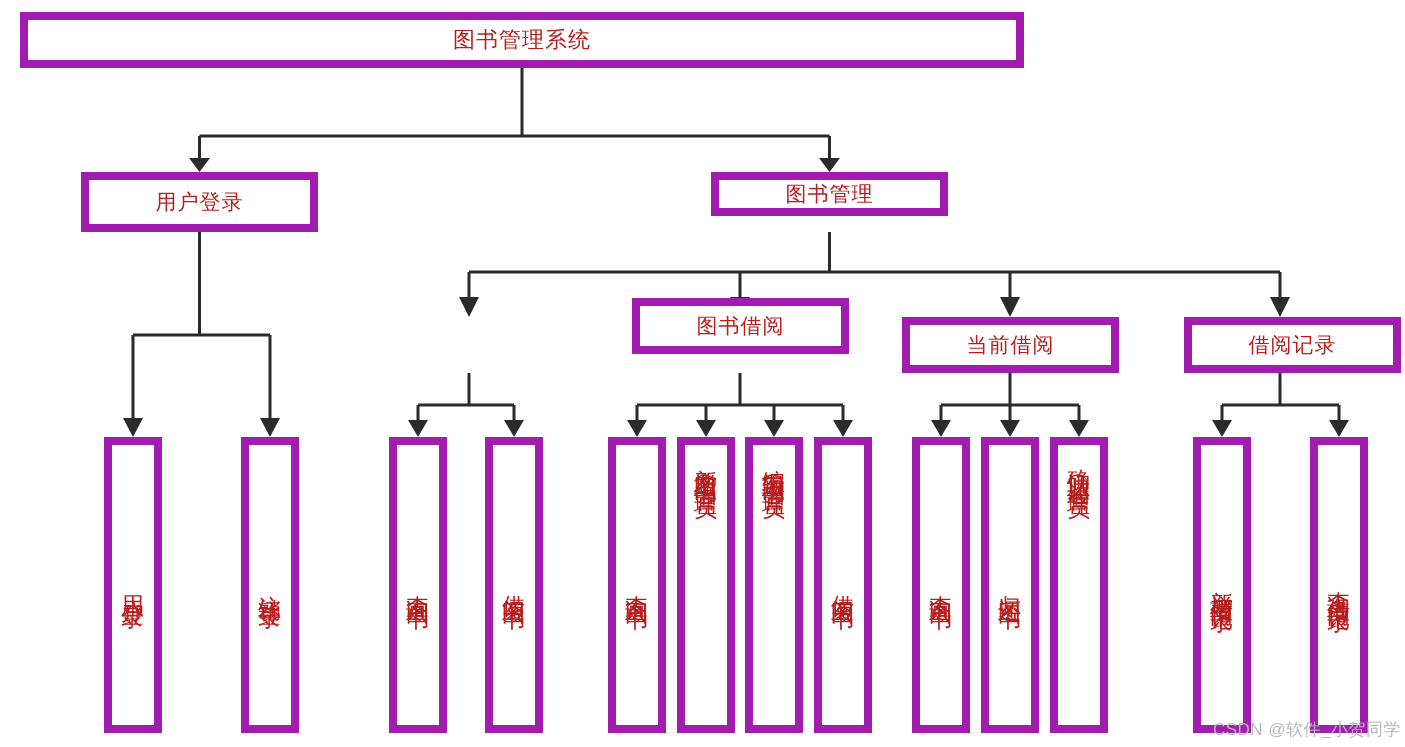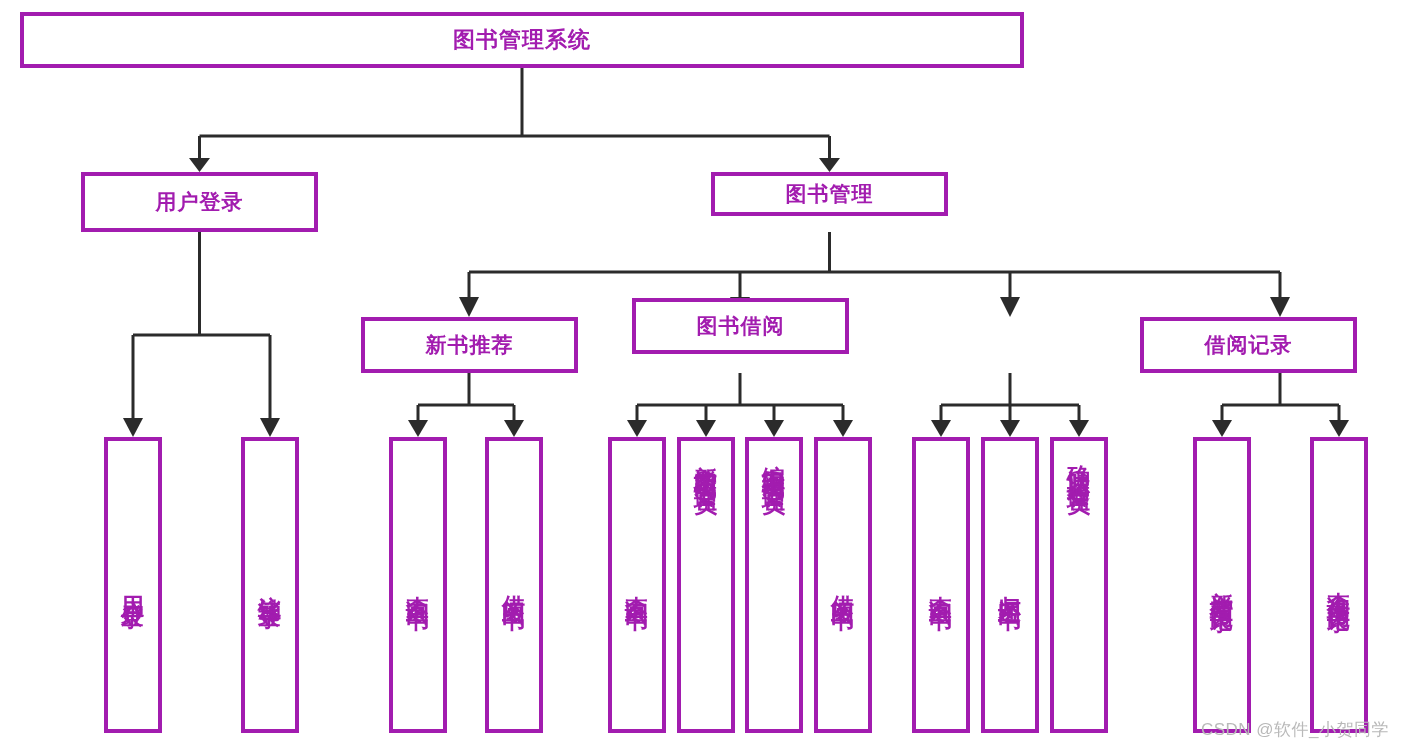--- a/index.html
+++ b/index.html
@@ -8,27 +8,26 @@
     background:#ffffff;
     font-family:"Liberation Sans","DejaVu Sans",sans-serif;
     position:relative;
     overflow:hidden;
   }
   #canvas{position:absolute;left:0;top:0;width:1405px;height:747px;}
   svg.lines{position:absolute;left:0;top:0;width:1405px;height:747px;pointer-events:none;}
   .node{
     position:absolute;
     box-sizing:border-box;
-    border:4px solid #a21caf;
+    border:8px solid #a21caf;
     background:#ffffff;
     display:flex;
     align-items:center;
     justify-content:center;
-    color:#a21caf;
-    font-weight:bold;
+    color:#b91c1c;
   }
   .node .lbl{
     font-size:21px;
     line-height:1.12;
     letter-spacing:1px;
     white-space:nowrap;
   }
   .node.root .lbl{font-size:22px;}
   .leaf{
     align-items:flex-start;
@@ -39,21 +38,21 @@
     writing-mode:vertical-rl;
     text-orientation:upright;
     font-size:23px;
     line-height:1.05;
     letter-spacing:4px;
     white-space:nowrap;
   }
   .leaf.centered{align-items:center;padding-top:0;}
   .watermark{
     position:absolute;
-    right:16px;
+    right:4px;
     bottom:6px;
     font-size:17px;
     color:#b9b9b9;
     white-space:nowrap;
     letter-spacing:0.5px;
   }
 </style>
 </head>
 <body>
 
@@ -136,27 +135,27 @@
     <span class="lbl">图书管理系统</span>
   </div>
 
   <div class="node" style="left:81px;top:172px;width:237px;height:60px;">
     <span class="lbl">用户登录</span>
   </div>
   <div class="node" style="left:711px;top:172px;width:237px;height:44px;">
     <span class="lbl">图书管理</span>
   </div>
 
-  <div class="node" style="left:361px;top:317px;width:217px;height:56px;">
-    <span class="lbl">新书推荐</span>
-  </div>
   <div class="node" style="left:632px;top:298px;width:217px;height:56px;">
     <span class="lbl">图书借阅</span>
   </div>
-  <div class="node" style="left:1140px;top:317px;width:217px;height:56px;">
+  <div class="node" style="left:902px;top:317px;width:217px;height:56px;">
+    <span class="lbl">当前借阅</span>
+  </div>
+  <div class="node" style="left:1184px;top:317px;width:217px;height:56px;">
     <span class="lbl">借阅记录</span>
   </div>
 
   <div class="node leaf centered" style="left:104px;top:437px;width:58px;height:296px;">
     <span class="lbl">用户登录</span>
   </div>
   <div class="node leaf centered" style="left:241px;top:437px;width:58px;height:296px;">
     <span class="lbl">注销登录</span>
   </div>
 

